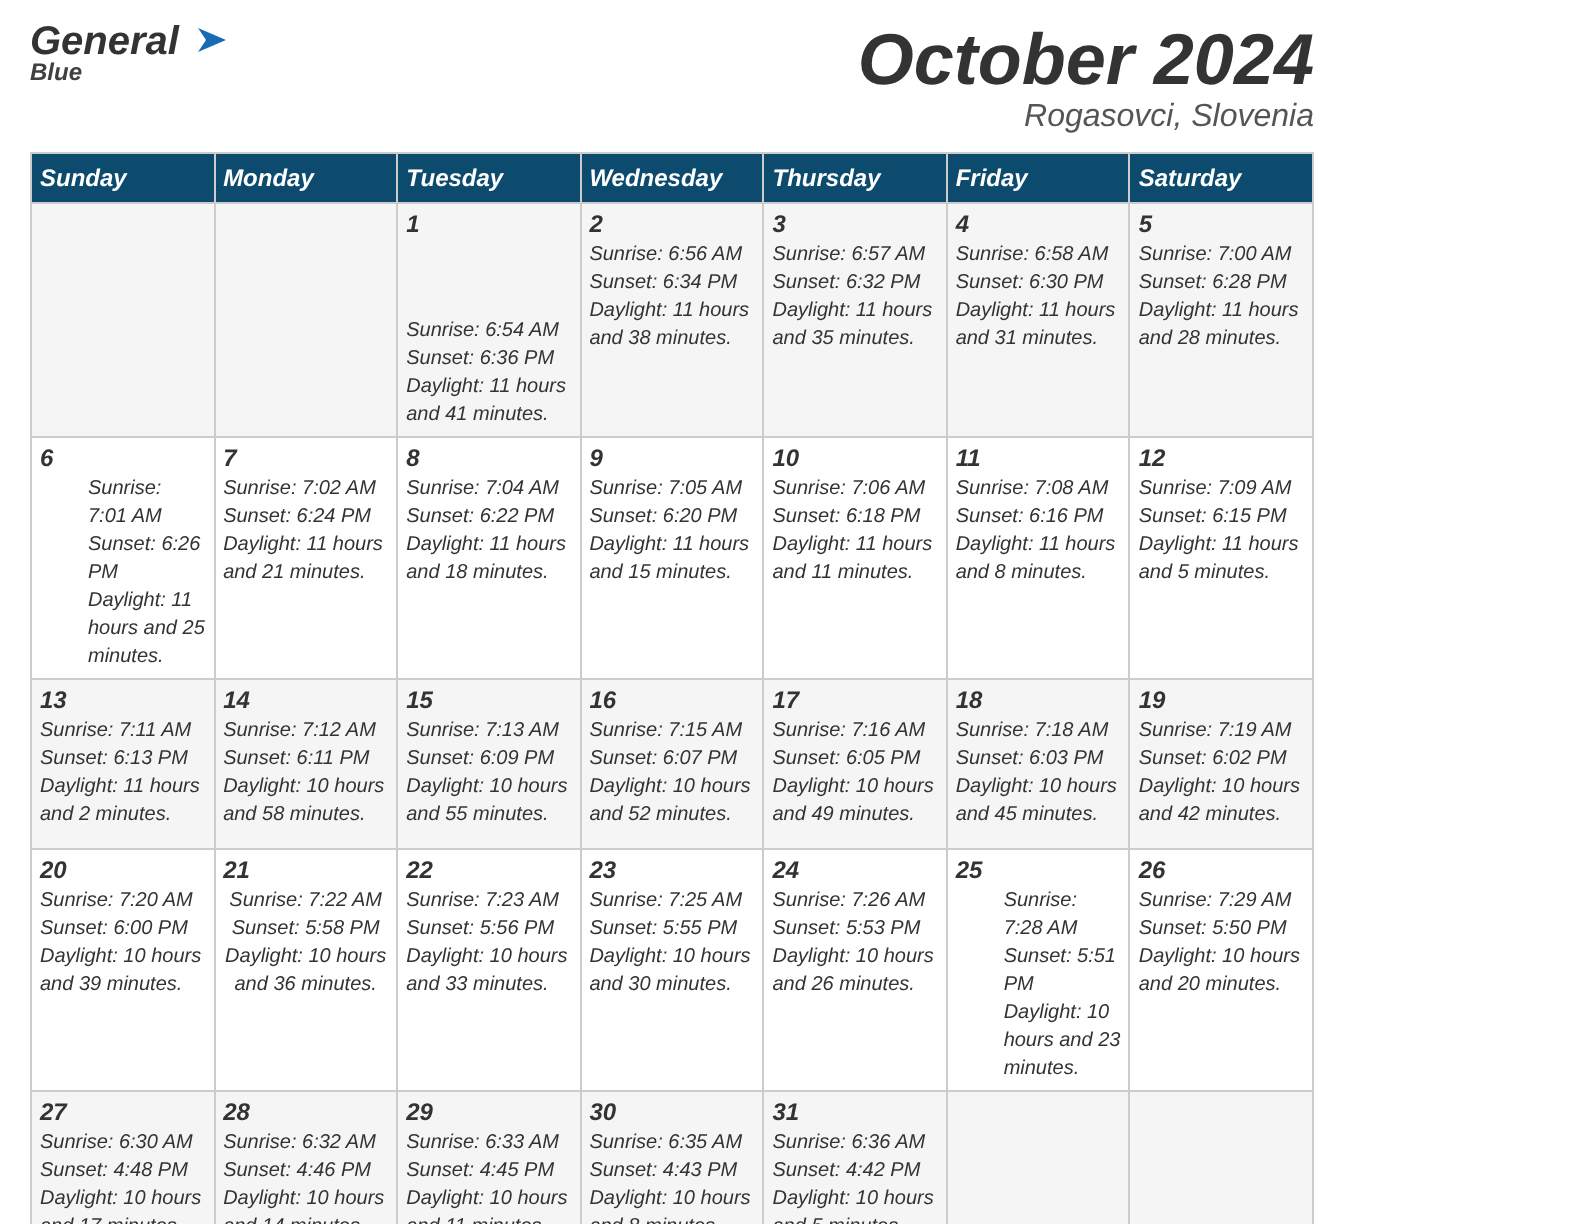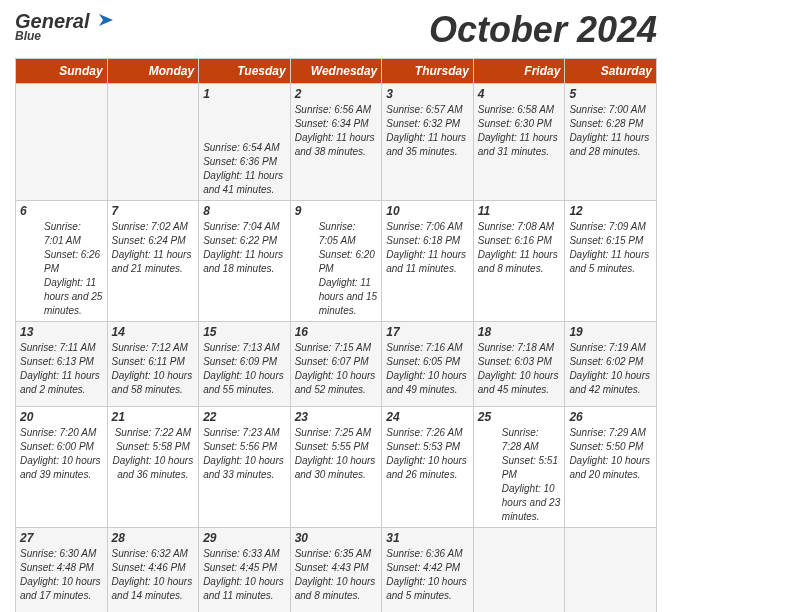--- a/index.html
+++ b/index.html
@@ -39,26 +39,26 @@
     .location-title {
       font-size: 16px;
       color: #555;
     }
     .calendar {
       width: 100%;
       border-collapse: collapse;
       table-layout: fixed;
     }
     .calendar th {
-      background-color: #c2410c;
+      background-color: #0c4a6e;
       color: #fff;
       font-size: 12px;
       font-weight: bold;
       padding: 5px 4px;
-      text-align: right;
+      text-align: left;
       border: 1px solid #ccc;
     }
     .calendar td {
       border: 1px solid #ccc;
       vertical-align: top;
       padding: 3px 4px;
       font-size: 10.5px;
       color: #333;
       height: 85px;
     }
@@ -94,20 +94,21 @@
       <span style="font-size:20px;font-weight:bold;color:#333;">General</span>
       <svg width="22" height="22" viewBox="0 0 22 22" style="margin-left:2px;">
         <polygon points="8,4 22,10 8,16 12,10" fill="#1a6bb5"></polygon>
       </svg>
     </div>
     <span style="font-size:12px;font-weight:bold;color:#404040;margin-top:-2px;">Blue</span>
   </div>
 </div>
     <div class="title-block">
       <div class="month-title">October 2024</div>
+      <div class="location-title">Rogasovci, Slovenia</div>
     </div>
   </div>
 
   <table class="calendar">
     <thead>
       <tr>
         <th>Sunday</th>
         <th>Monday</th>
         <th>Tuesday</th>
         <th>Wednesday</th>
@@ -165,21 +166,21 @@
 Daylight: 11 hours and 21 minutes.</div>
           </td>
           <td>
             <span class="day-number">8</span>
             <div class="day-info" style="white-space: pre-line;">Sunrise: 7:04 AM
 Sunset: 6:22 PM
 Daylight: 11 hours and 18 minutes.</div>
           </td>
           <td>
             <span class="day-number">9</span>
-            <div class="day-info" style="white-space: pre-line; margin-left: 24px;">Sunrise: 7:05 AM
+            <div class="day-info" style="white-space: pre-line;">Sunrise: 7:05 AM
 Sunset: 6:20 PM
 Daylight: 11 hours and 15 minutes.</div>
           </td>
           <td>
             <span class="day-number">10</span>
             <div class="day-info" style="white-space: pre-line;">Sunrise: 7:06 AM
 Sunset: 6:18 PM
 Daylight: 11 hours and 11 minutes.</div>
           </td>
           <td>

